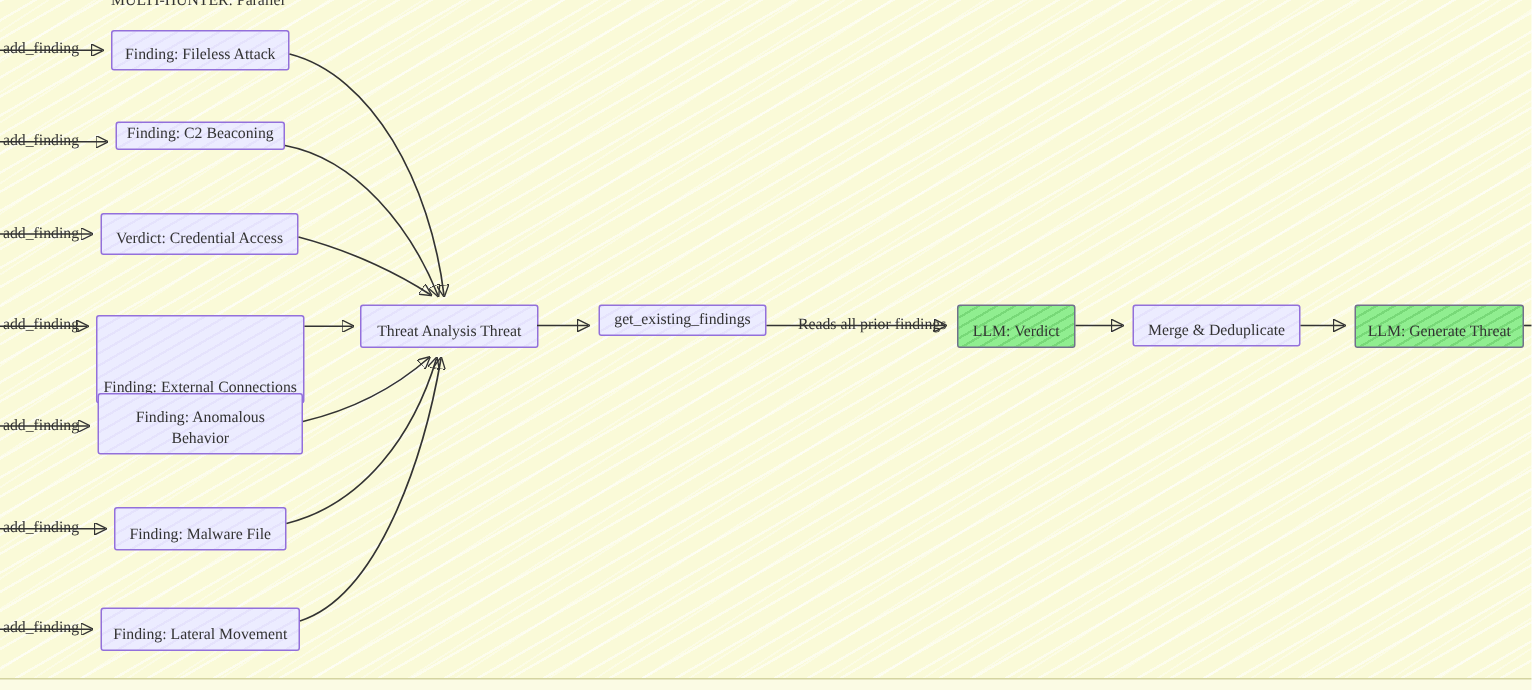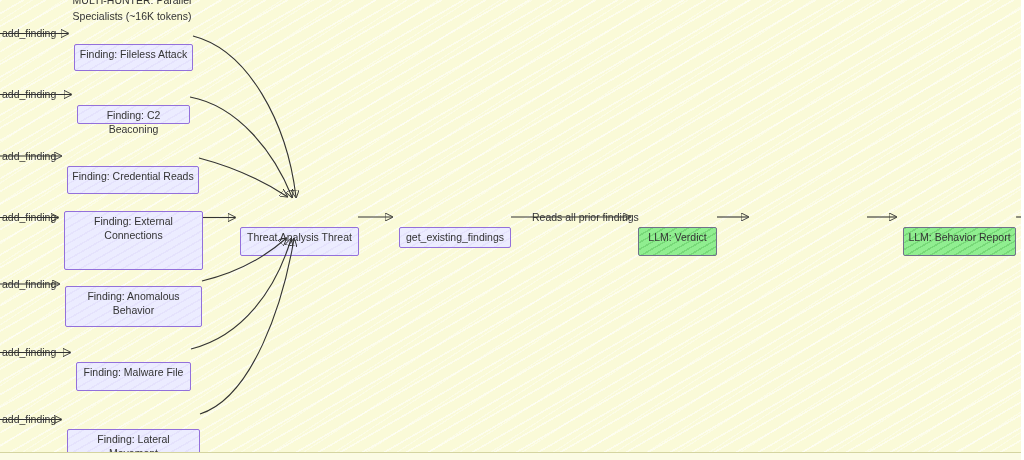--- a/index.html
+++ b/index.html
@@ -1,29 +1,29 @@
 <!DOCTYPE html>
 <html style="--bg: #fafad8; --lavender-fill: #ececff; --lavender-stroke: #9370db; --green-fill: #90ee90; --green-stroke: #71718a; --edge-color: #333333; --text-color: #333333; --bottom-strip: #fbfbe4; --bottom-line: #d4d4a0; --right-sliver: #ffffff;"><head>
 <meta charset="utf-8">
 <style>
   html,body{margin:0;padding:0;background:#fff;}
   #stage{
     position:relative;
     width:1024px;height:460px;
     overflow:hidden;
-    font-family:Liberation Sans, sans-serif;
+    font-family:Liberation Serif, serif;
     background-color:var(--bg,#fafad8);
     background-image:
       repeating-linear-gradient(150deg, rgba(255,255,255,.55) 0 1.6px, transparent 1.6px 11px),
       repeating-linear-gradient(147deg, rgba(255,255,255,.35) 0 1.2px, transparent 1.2px 17px);
   }
   .node{
-    position:absolute;display:flex;align-items:flex-start;justify-content:center;
+    position:absolute;display:flex;align-items:flex-end;justify-content:center;
     text-align:center;font-size:10.5px;line-height:1.35;color:var(--text-color,#333);
-    border-radius:2px;box-sizing:border-box;z-index:2;padding:2px 4px;margin-top:24px;
+    border-radius:2px;box-sizing:border-box;z-index:2;padding:2px 4px;
   }
   .node.lavender{
     background-color:var(--lavender-fill,#ececff);
     background-image:repeating-linear-gradient(150deg, rgba(147,112,219,.08) 0 1.5px, transparent 1.5px 7px);
     border:1.3px solid var(--lavender-stroke,#9370db);
   }
   .node.green{
     background-color:var(--green-fill,#90ee90);
     background-image:repeating-linear-gradient(150deg, rgba(34,139,34,.22) 0 1.5px, transparent 1.5px 6px);
     border:1.3px solid var(--green-stroke,#71718a);
@@ -48,33 +48,32 @@
     background:var(--right-sliver,#ffffff);
   }
 </style>
 </head>
 <body>
 
 <div id="stage">
 
   <div class="diagram-title">
     <div>MULTI-HUNTER: Parallel</div>
-    <div>Specialists (~16K tokens)</div>
   </div>
 
   <div class="node lavender" style="left:74px;top:20px;width:119px;height:27px">
     <span>Finding: Fileless Attack</span>
   </div>
   <div class="node lavender" style="left:77px;top:81px;width:113px;height:19px">
     <span>Finding: C2 Beaconing</span>
   </div>
   <div class="node lavender" style="left:67px;top:142px;width:132px;height:28px">
-    <span>Finding: Credential Reads</span>
+    <span>Verdict: Credential Access</span>
   </div>
-  <div class="node lavender" style="left:64px;top:187px;width:139px;height:59px">
+  <div class="node lavender" style="left:64px;top:210px;width:139px;height:59px">
     <span>Finding: External Connections</span>
   </div>
   <div class="node lavender" style="left:65px;top:262px;width:137px;height:41px">
     <span>Finding: Anomalous Behavior</span>
   </div>
   <div class="node lavender" style="left:67px;top:405px;width:133px;height:29px">
     <span>Finding: Lateral Movement</span>
   </div>
   <div class="node lavender" style="left:76px;top:338px;width:115px;height:29px">
     <span>Finding: Malware File</span>
@@ -82,22 +81,25 @@
 
   <div class="node lavender" style="left:240px;top:203px;width:119px;height:29px;white-space:nowrap">
     <span>Threat Analysis Threat</span>
   </div>
   <div class="node lavender" style="left:399px;top:203px;width:112px;height:21px;white-space:nowrap">
     <span>get_existing_findings</span>
   </div>
   <div class="node green" style="left:638px;top:203px;width:79px;height:29px;white-space:nowrap">
     <span>LLM: Verdict</span>
   </div>
+  <div class="node lavender" style="left:755px;top:203px;width:112px;height:28px;white-space:nowrap">
+    <span>Merge &amp; Deduplicate</span>
+  </div>
   <div class="node green" style="left:903px;top:203px;width:113px;height:29px;white-space:nowrap">
-    <span>LLM: Behavior Report</span>
+    <span>LLM: Generate Threat</span>
   </div>
 
   <span class="edge-label" style="left:2px;top:33px">add_finding</span>
   <span class="edge-label" style="left:2px;top:94px">add_finding</span>
   <span class="edge-label" style="left:2px;top:156px">add_finding</span>
   <span class="edge-label" style="left:2px;top:217px">add_finding</span>
   <span class="edge-label" style="left:2px;top:284px">add_finding</span>
   <span class="edge-label" style="left:2px;top:352px">add_finding</span>
   <span class="edge-label" style="left:2px;top:419px">add_finding</span>
   <span class="edge-label" style="left:532px;top:217px">Reads all prior findings</span>

